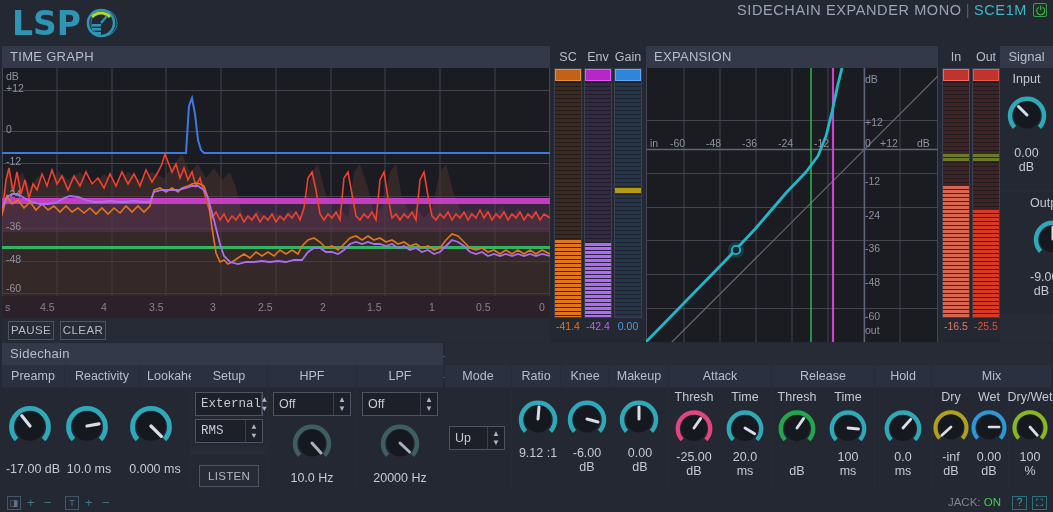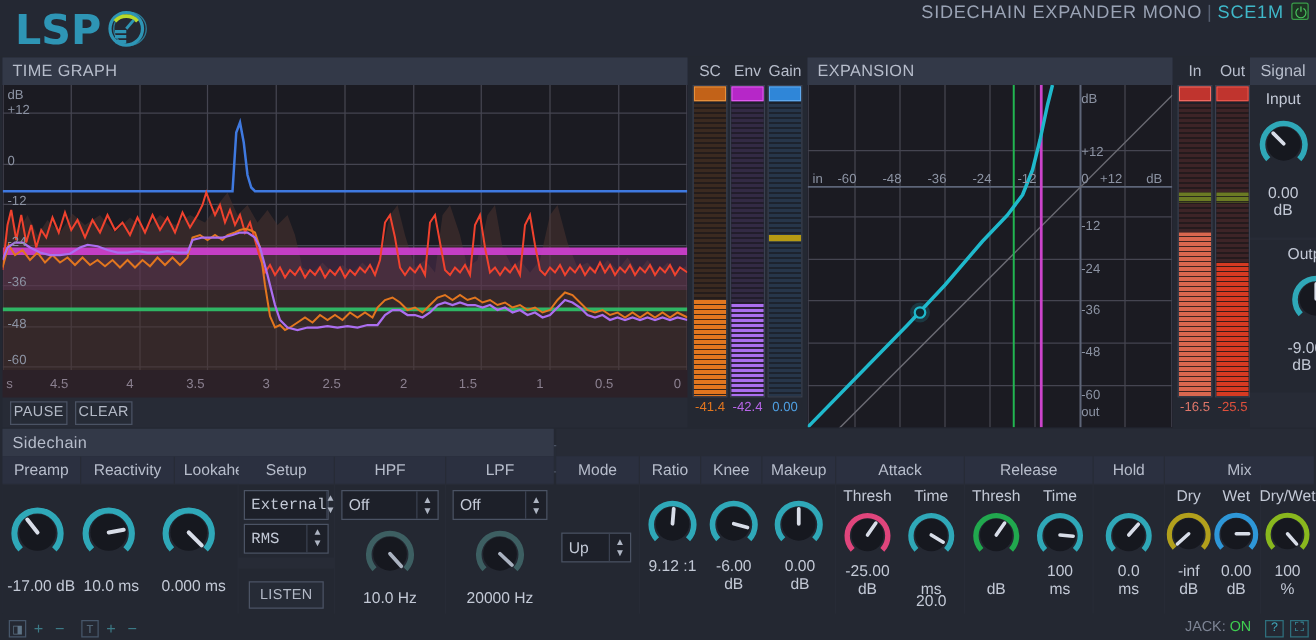--- a/index.html
+++ b/index.html
@@ -450,21 +450,21 @@
           <circle cx="23" cy="23" r="13.5" fill="#16181f"></circle>
           <line x1="23" y1="23" x2="30" y2="13" stroke="#d8dde8" stroke-width="3" stroke-linecap="round"></line>
         </svg>
         <svg width="44" height="44" viewBox="0 0 46 46" style="position:absolute; left:54px; top:18px;">
           <path d="M10.6 35.4 A17 17 0 1 1 35.4 35.4" fill="none" stroke="#2fa8b8" stroke-width="4.5"></path>
           <circle cx="23" cy="23" r="13.5" fill="#16181f"></circle>
           <line x1="23" y1="23" x2="33" y2="29" stroke="#d8dde8" stroke-width="3" stroke-linecap="round"></line>
         </svg>
         <div class="kval" style="position:absolute; left:0; top:62px; width:50px;">-25.00</div>
         <div class="kval" style="position:absolute; left:0; top:76px; width:50px;">dB</div>
-        <div class="kval" style="position:absolute; left:52px; top:62px; width:48px;margin-top:24px;">20.0</div>
+        <div class="kval" style="position:absolute; left:52px; top:62px; width:48px;">20.0</div>
         <div class="kval" style="position:absolute; left:52px; top:76px; width:48px;">ms</div>
       </div>
 
       <div class="chdr" style="left:327px; top:22px; width:102px;">Release</div>
       <div class="cell" style="left:327px; top:45px; width:102px; height:103px;">
         <div class="kval" style="position:absolute; left:0; top:2px; width:50px;">Thresh</div>
         <div class="kval" style="position:absolute; left:52px; top:2px; width:48px;">Time</div>
         <svg width="44" height="44" viewBox="0 0 46 46" style="position:absolute; left:3px; top:18px;">
           <path d="M10.6 35.4 A17 17 0 1 1 35.4 35.4" fill="none" stroke="#21a84e" stroke-width="4.5"></path>
           <circle cx="23" cy="23" r="13.5" fill="#16181f"></circle>

